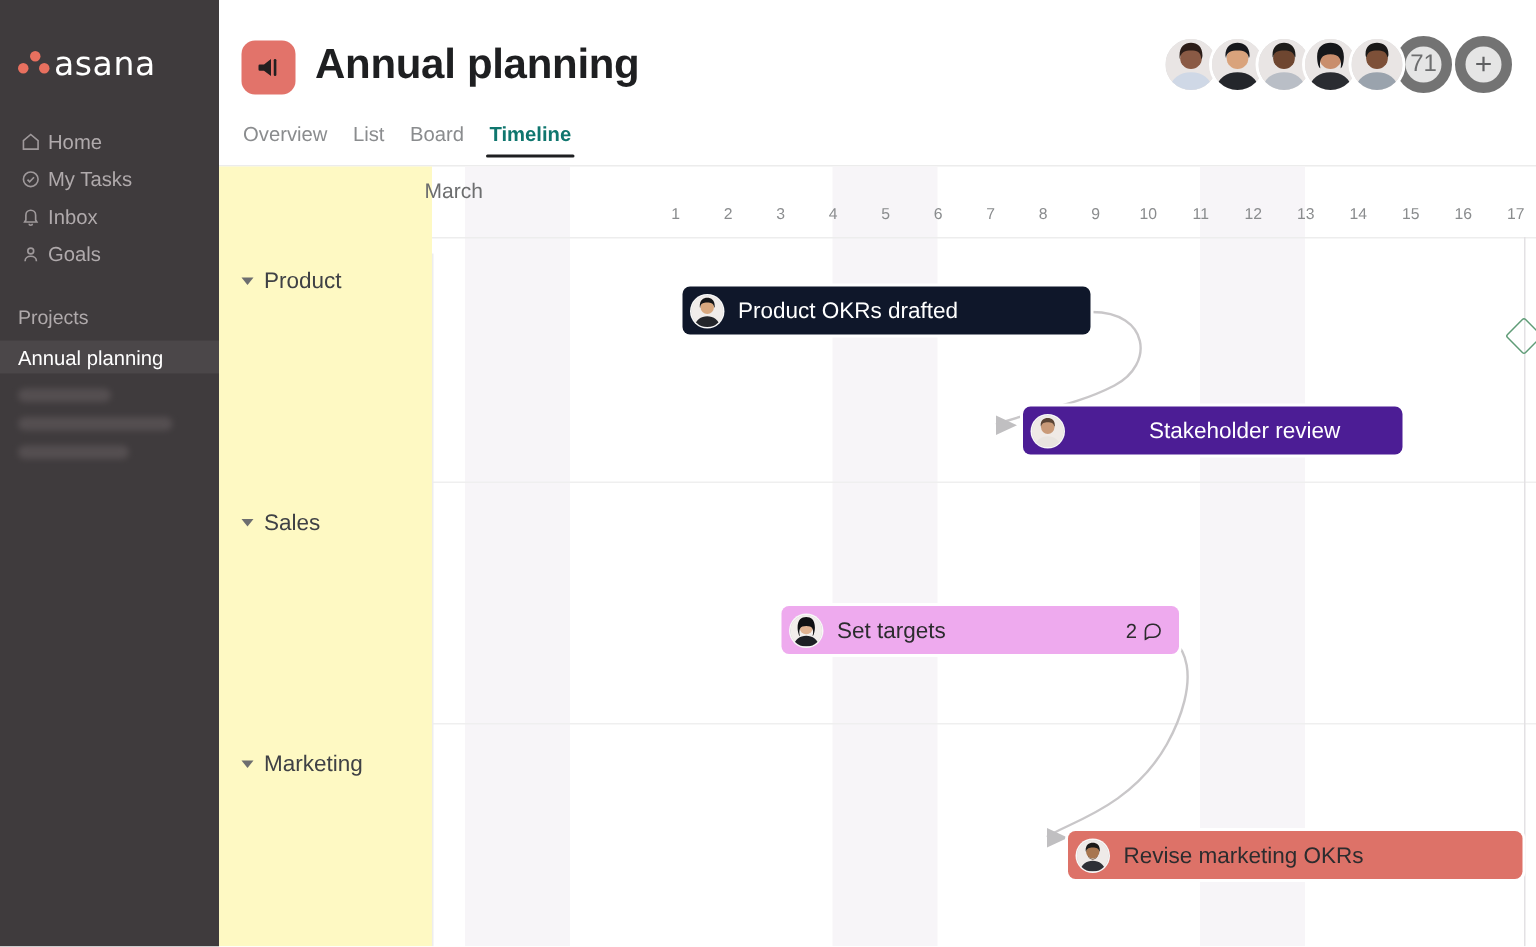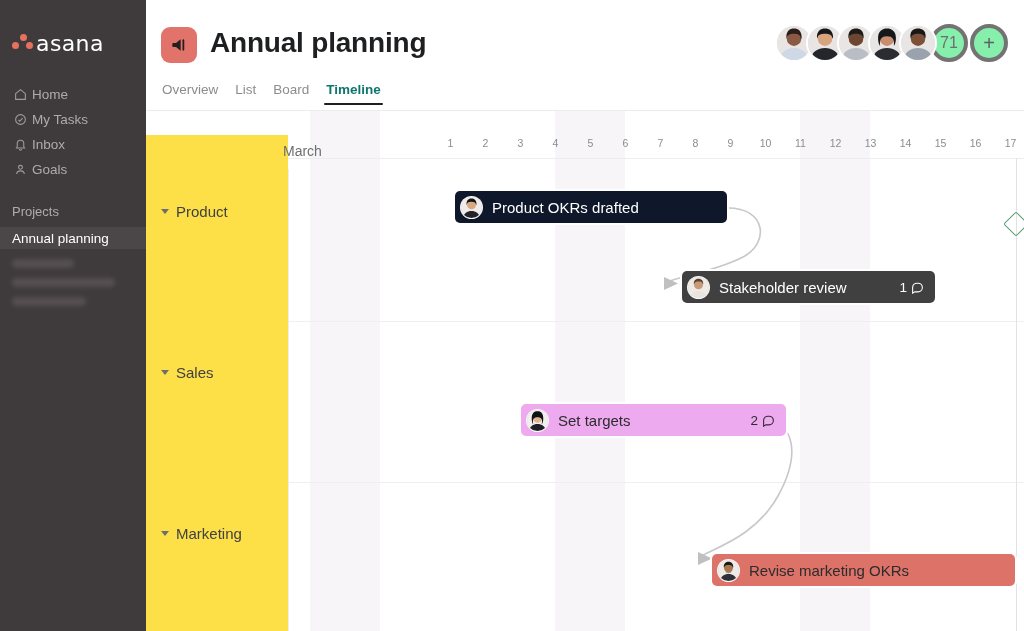--- a/index.html
+++ b/index.html
@@ -57,38 +57,38 @@
   .proj-title {
     position:absolute; left:64px; top:27px; font-size:28px; font-weight:700;
     color:#1e1f21; letter-spacing:-.2px; font-family:"Liberation Sans", sans-serif;
   }
 
   .avatars { position:absolute; right:16px; top:24px; display:flex; align-items:center; }
   .av { width:38px; height:38px; border-radius:50%; margin-left:-7px;
         border:2px solid #fff; overflow:hidden; position:relative; background:#ddd; }
   .av svg { display:block; width:100%; height:100%; }
   .count-badge, .plus-badge {
-    width:38px; height:38px; border-radius:50%; background:#86efac;
+    width:38px; height:38px; border-radius:50%; background:#e5e5e5;
     display:flex; align-items:center; justify-content:center;
-    font-size:16px; color:#6d6e6f; margin-left:-7px; border:4px solid #737373;
+    font-size:16px; color:#6d6e6f; margin-left:-7px; border:7px solid #737373;
     cursor:pointer;
   }
   .plus-badge { font-size:20px; color:#5f6062; margin-left:2px; }
 
   .tabs { position:absolute; left:16px; top:82px; display:flex; gap:17px; }
   .tab { font-size:13.5px; color:#8a8c8e; cursor:pointer; padding-bottom:8px;
          position:relative; }
   .tab.active { color:#0f766e; font-weight:700; }
   .tab.active::after { content:""; position:absolute; left:-2px; right:-2px; bottom:0;
                        height:2.3px; background:#1e1f21; border-radius:1px; }
   .topline { position:absolute; left:0; right:0; top:110px; height:1px; background:#ececec; }
 
   
   .tl { position:absolute; left:0; top:111px; right:0; bottom:0; }
-  .tl-left { position:absolute; left:0; top:0; width:142px; bottom:0; background:#fde047; z-index:6;margin-top:24px; }
+  .tl-left { position:absolute; left:0; top:0; width:142px; bottom:0; background:#fef9c3; z-index:6; }
   .tl-left-border { position:absolute; left:142px; top:58px; bottom:0; width:1px; background:#ededed; z-index:6; }
 
   .month { position:absolute; left:137px; top:8px; font-size:14px; color:#6d6e6f; z-index:7; }
 
   .grid { position:absolute; left:142px; top:0; right:0; bottom:0; }
   .weekend { position:absolute; top:0; bottom:0; background:#f7f5f8; }
   .daycol { position:absolute; top:26px; width:35px; text-align:center;
             font-size:10.5px; color:#8a8c8e; }
   .headline { position:absolute; left:0; right:0; top:47px; height:1px; background:#ededed; }
 
@@ -107,21 +107,21 @@
   }
   .bar .bav { width:23px; height:23px; border-radius:50%; overflow:hidden;
               flex:0 0 23px; border:1.5px solid rgba(255,255,255,.85); background:#ccc; }
   .bar .bav svg { display:block; width:100%; height:100%; }
   .bar .btxt { margin-left:9px; font-size:15px; white-space:nowrap; }
   .bar .bcount { margin-left:auto; display:flex; align-items:center; gap:4px;
                  font-size:13.5px; }
 
   .bar.green { background:#0f172a; }
   .bar.green .btxt { color:#ffffff; }
-  .bar.blue  { background:#404040; }
+  .bar.blue  { background:#4c1d95;gap:47px; }
   .bar.blue .btxt, .bar.blue .bcount { color:#ffffff; }
   .bar.pink  { background:#eeaaee; }
   .bar.pink .btxt, .bar.pink .bcount { color:#2c2c2e; }
   .bar.red   { background:#dd7268; }
   .bar.red .btxt { color:#2c2c2e; }
 
   .dep { position:absolute; left:142px; top:0; right:0; bottom:0;
          pointer-events:none; z-index:3; overflow:visible; }
 
   .mileline { position:absolute; top:47px; bottom:0; width:1px;

